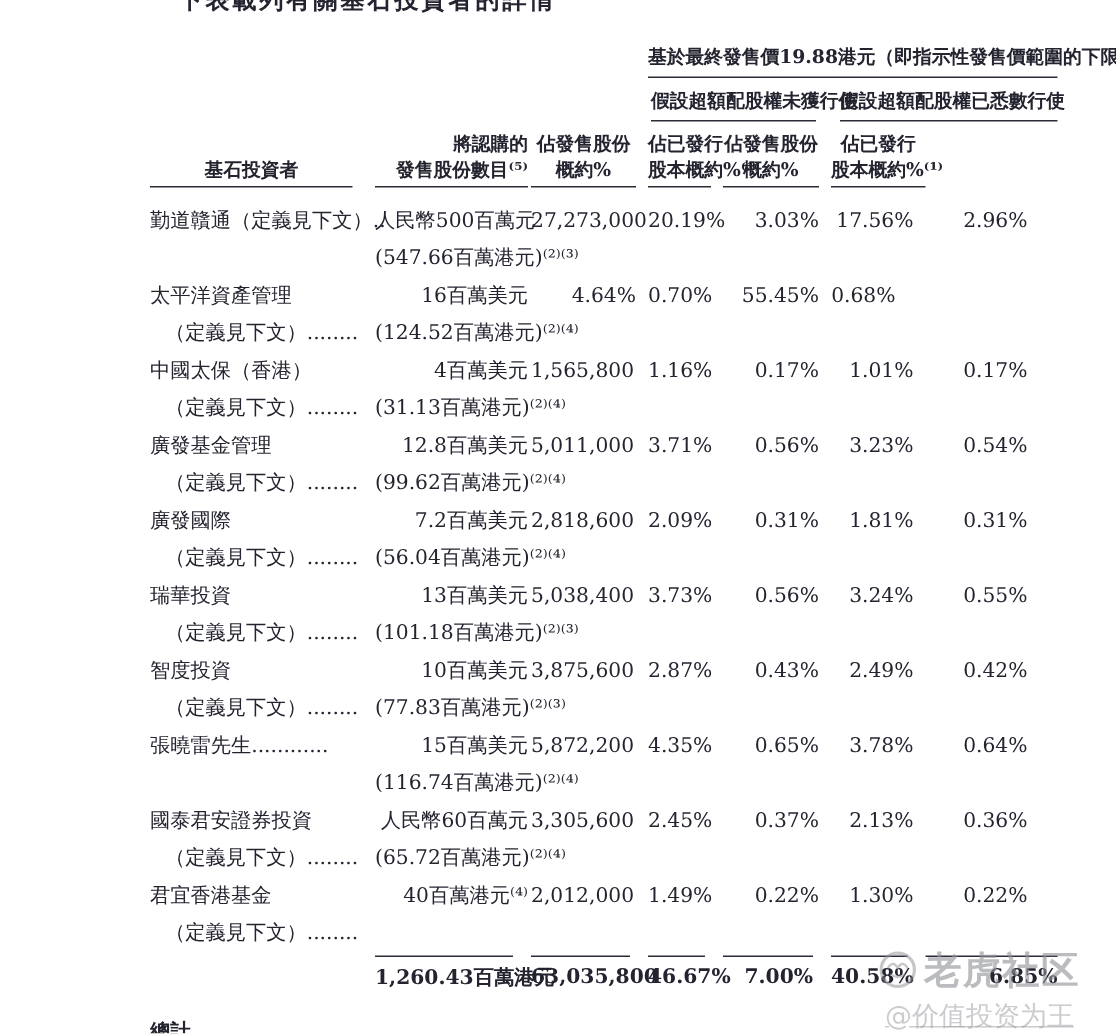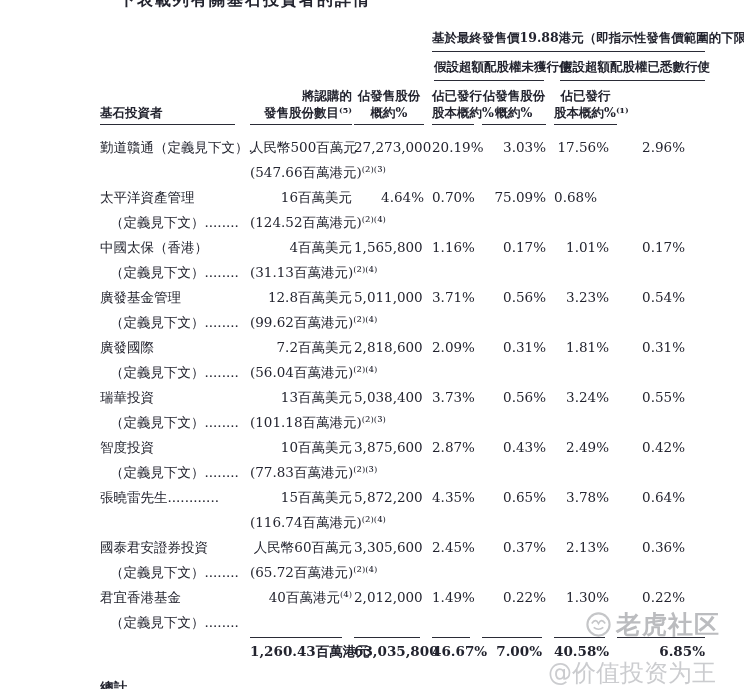--- a/index.html
+++ b/index.html
@@ -29,21 +29,21 @@
   }
   .g1{grid-column:4/6;margin:0 10px 0 2px;}
   .g2{grid-column:6/8;margin-left:6px;}
   .hrow3{margin-top:6px;}
   .hcell{
     display:flex;flex-direction:column;justify-content:flex-end;
     font-weight:bold;font-size:12.5px;line-height:17px;
     border-bottom:1px solid #2a2b36;padding-bottom:3px;
     margin-right:8px;white-space:nowrap;
   }
-  .hcell.c1{margin-right:15px;text-align:left;}
+  .hcell.c1{margin-right:15px;text-align:center;}
   .hcell.c2{text-align:center;margin-right:14px;}
   .hcell.c3{text-align:right;margin-right:2px;}
   .hcell.c7{margin-right:0;}
   .hc{text-align:center;}
   .trow{height:50px;font-size:13.5px;}
   .cell{line-height:25px;white-space:nowrap;}
   .cname .sub{padding-left:10px;}
   .cr{text-align:right;}
   .camt{padding-right:2px;}
   .cshares{padding-right:24px;}
@@ -56,21 +56,21 @@
   }
   .tname{padding:6px 0 4px 0;white-space:nowrap;margin-top:36px;}
   .tline.last{margin-right:0;}
   .watermark{
     position:absolute;right:24px;bottom:0px;z-index:5;
     text-align:right;color:rgba(145,147,152,0.62);
     font-family:"DejaVu Sans","Liberation Sans",sans-serif;
   }
   .wm-main{display:flex;align-items:center;justify-content:flex-end;gap:4px;
     font-size:25px;font-weight:bold;letter-spacing:1px;}
-  .wm-user{font-size:24px;color:rgba(160,162,168,0.55);margin-top:16px;padding-right:4px;}
+  .wm-user{font-size:18px;color:rgba(160,162,168,0.55);margin-top:2px;padding-right:4px;text-decoration:underline;}
   .wm-logo{width:27px;height:27px;opacity:0.85;}
 </style>
 </head>
 <body>
 
 <div class="page">
 
   <div class="cut-title">下表載列有關基石投資者的詳情</div>
 
   <div class="tbl">
@@ -131,21 +131,21 @@
       <div class="cell cname">
         <div>太平洋資產管理</div>
         <div class="sub">（定義見下文）........</div>
       </div>
       <div class="cell cr camt">
         <div>16百萬美元</div>
         <div>(124.52百萬港元)⁽²⁾⁽⁴⁾</div>
       </div>
       <div class="cell cr cpct">4.64%</div>
       <div class="cell cr cpct">0.70%</div>
-      <div class="cell cr cpct">75.09%</div>
+      <div class="cell cr cpct">55.45%</div>
       <div class="cell cr cpct7">0.68%</div>
     </div>
 
     <div class="grid trow">
       <div class="cell cname">
         <div>中國太保（香港）</div>
         <div class="sub">（定義見下文）........</div>
       </div>
       <div class="cell cr camt">
         <div>4百萬美元</div>

